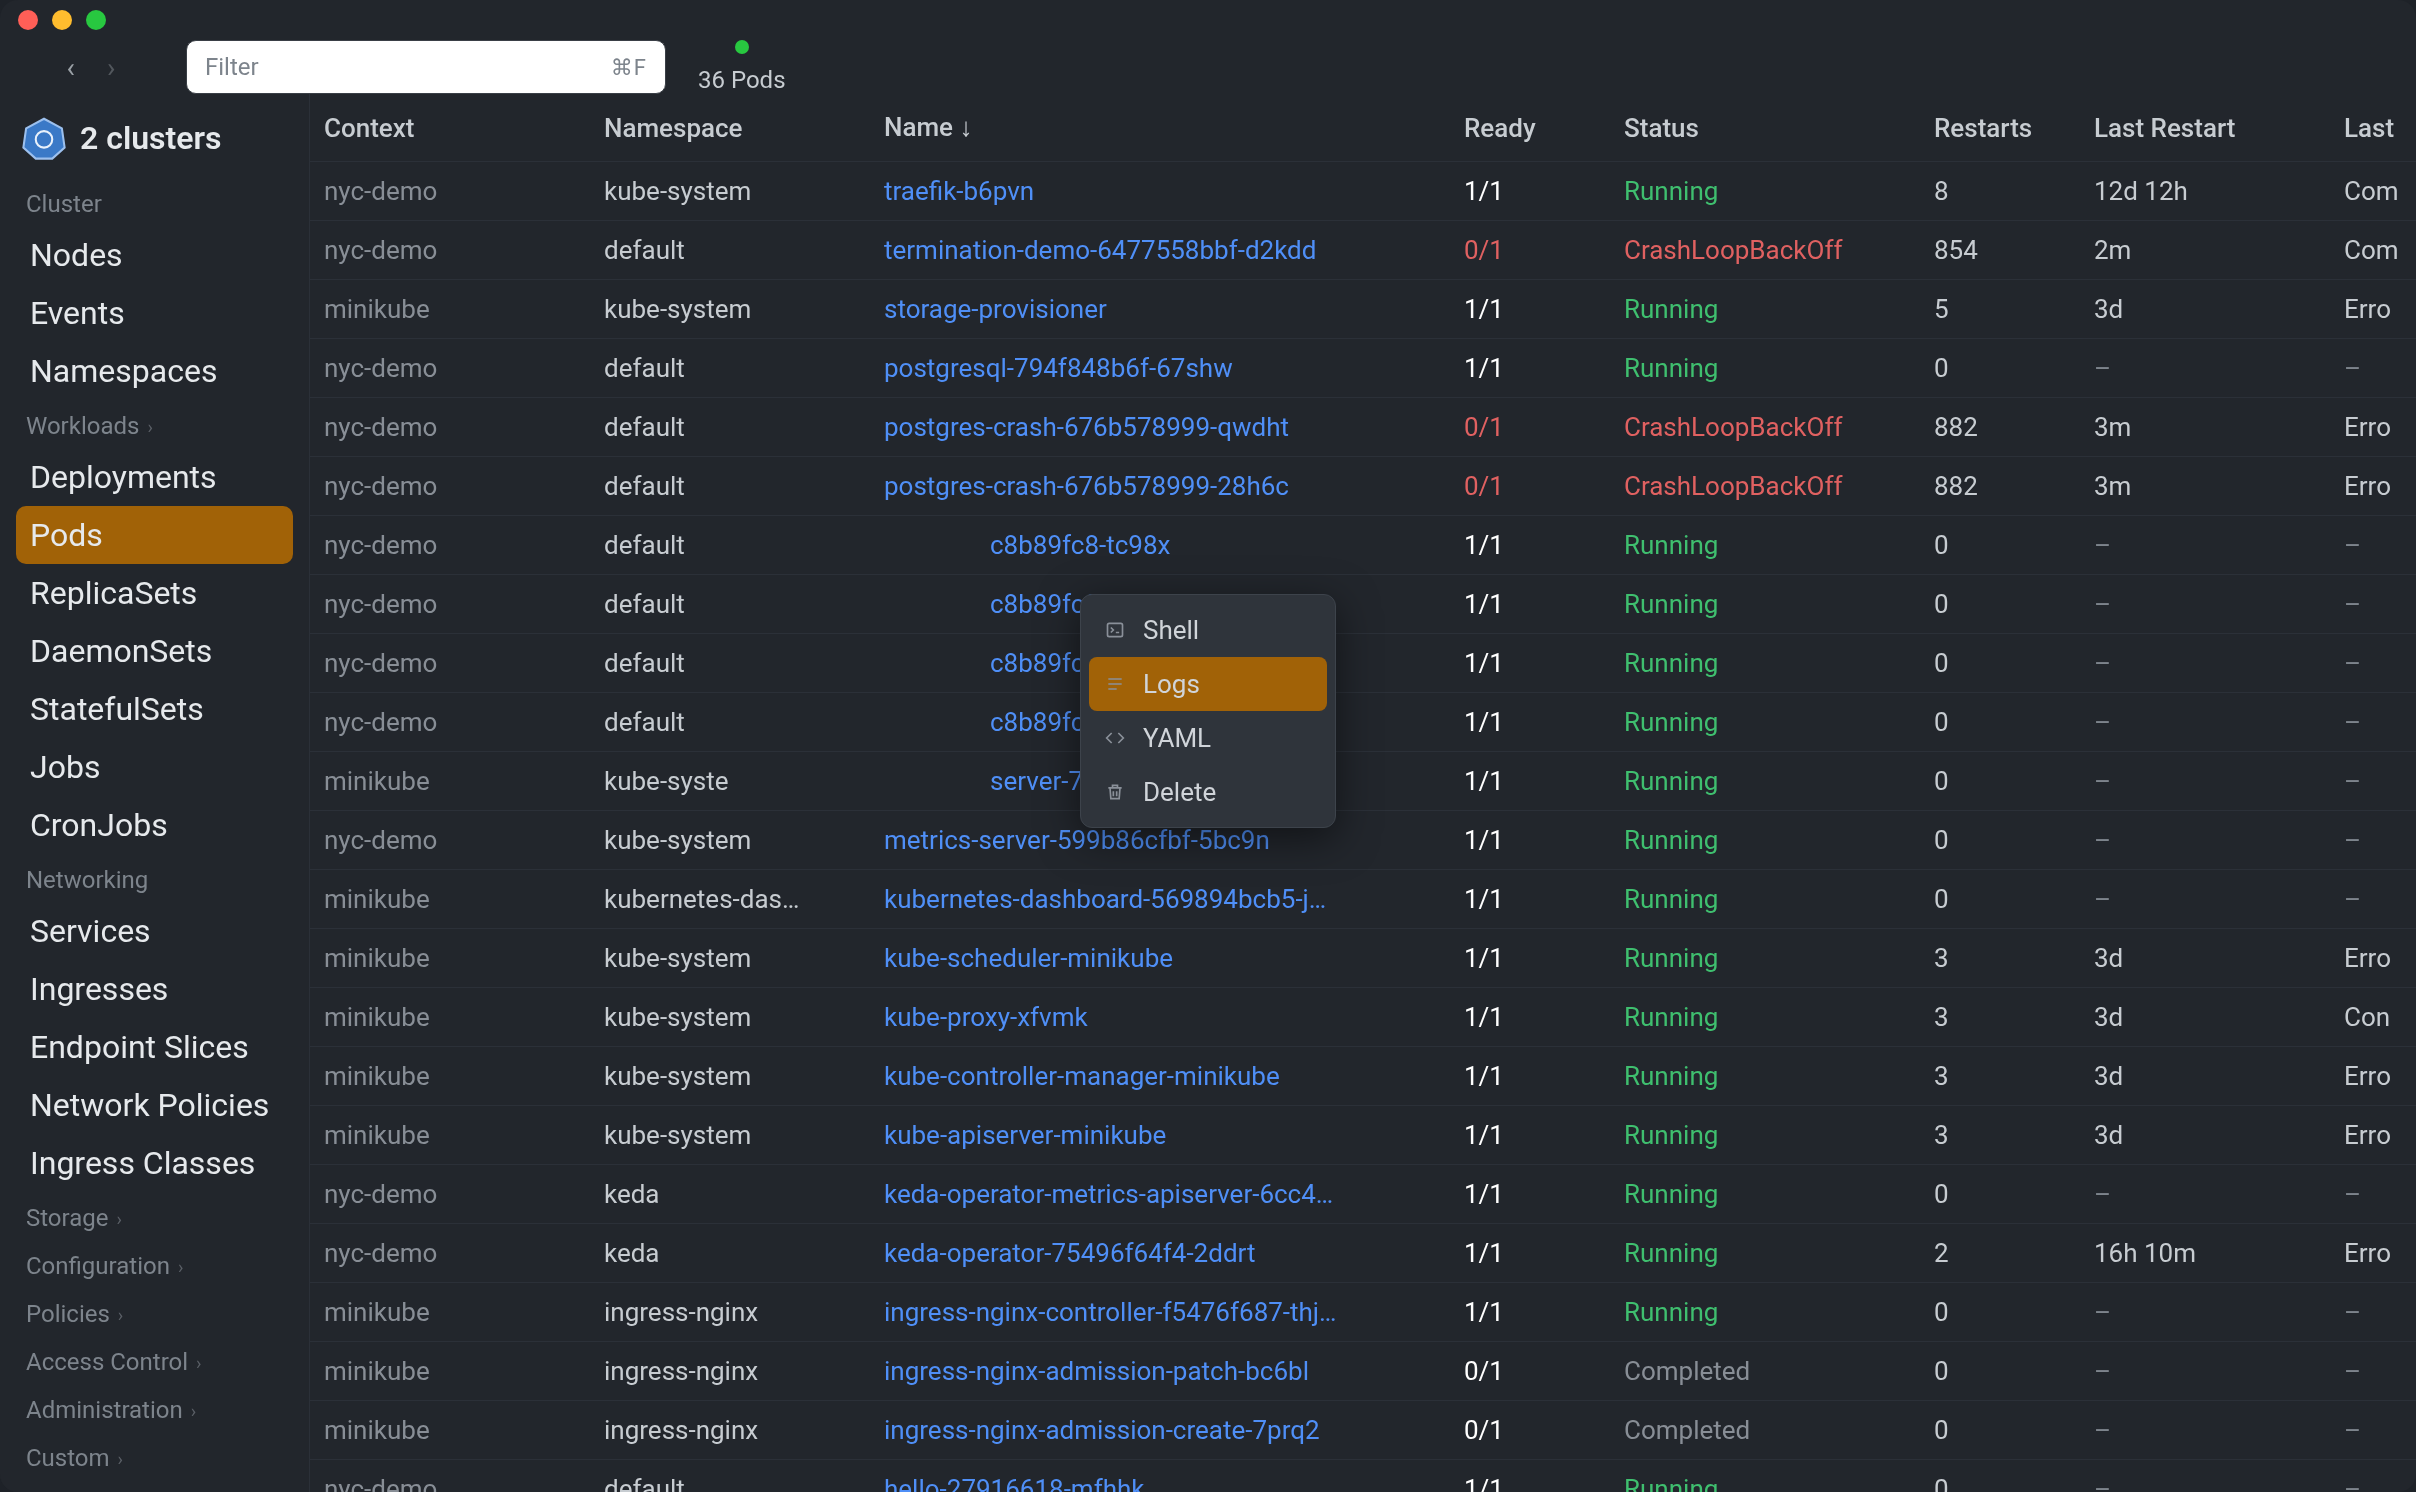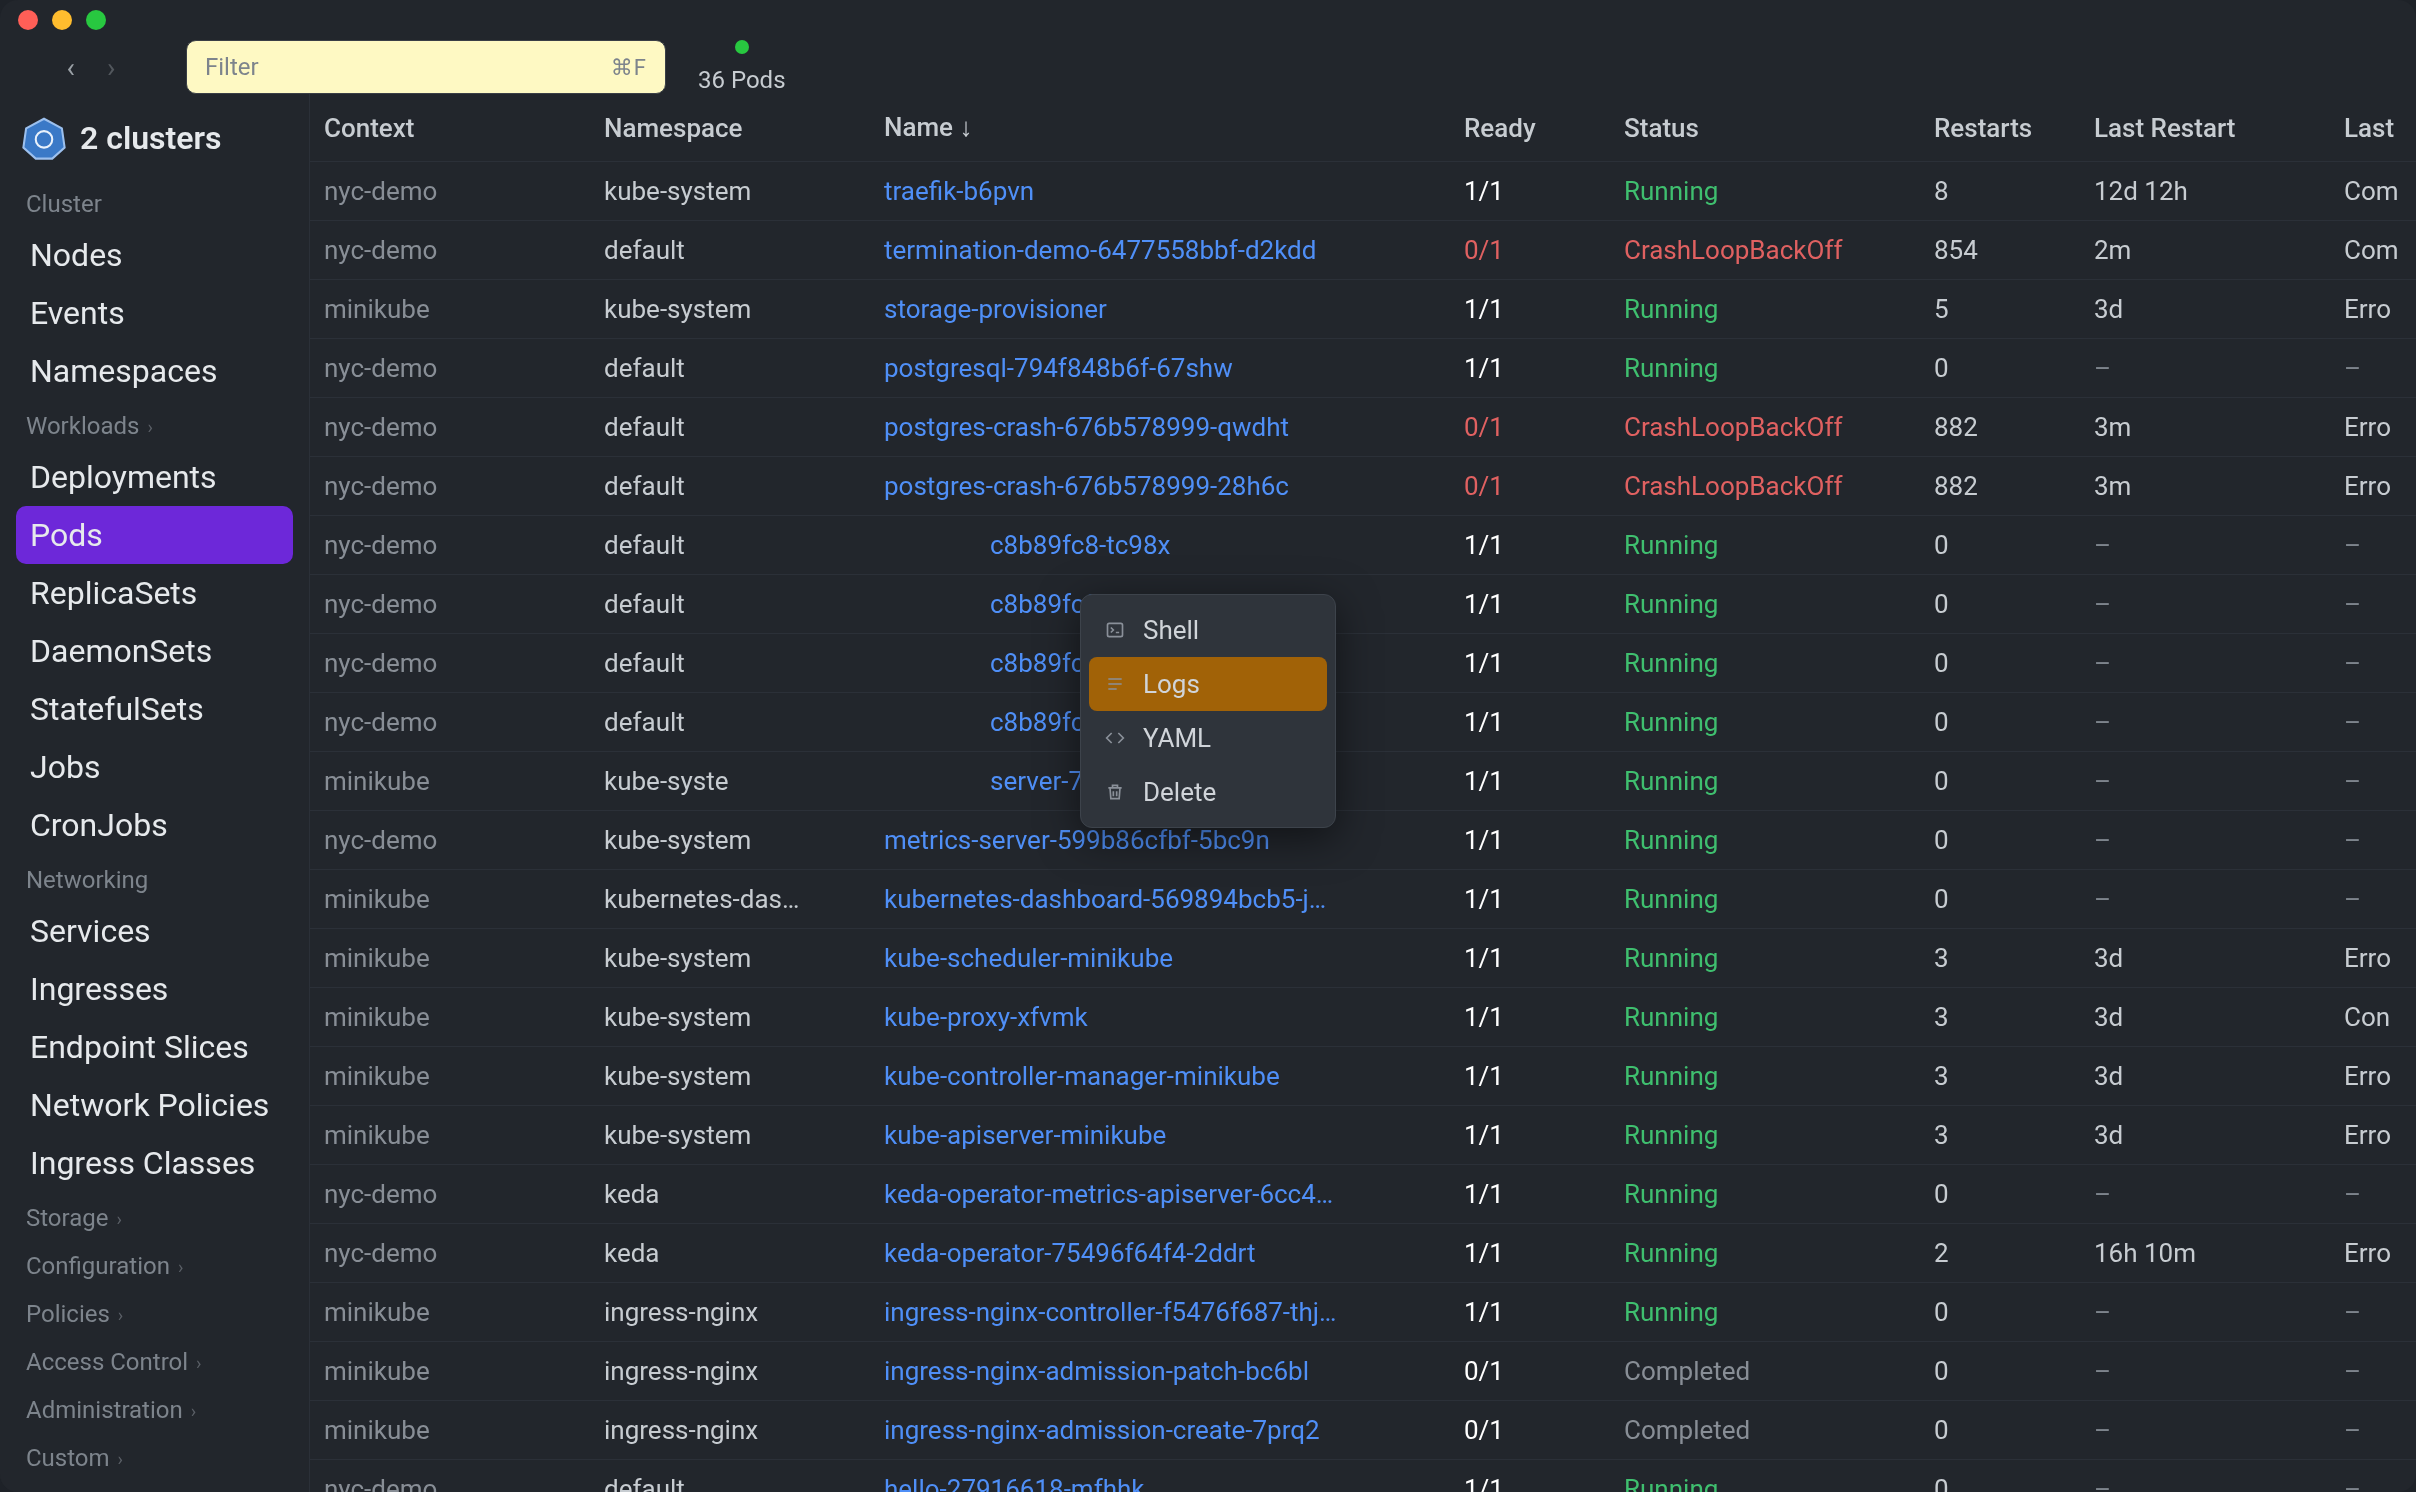--- a/index.html
+++ b/index.html
@@ -39,21 +39,21 @@
   .toolbar {
     height: 54px;
     display:flex;
     align-items:center;
     padding: 0 16px;
     gap: 20px;
   }
   .nav-arrows { display:flex; gap:32px; color:#9aa0a6; font-size:28px; width:150px; justify-content:center;}
   .nav-arrows span { cursor:pointer; }
   .filter-box, .ns-box {
-    background:#fef9c3;
+    background:#ffffff;
     border:1px solid #3a3f46;
     border-radius:10px;
     height:54px;
     display:flex;
     align-items:center;
     padding:0 18px;
     color:#7d848c;
     gap:12px;
   }
   .filter-box { width:480px; justify-content:space-between;}
@@ -82,21 +82,21 @@
     color:#7d848c; font-size:24px; padding:12px 10px 8px 10px; display:flex; align-items:center; gap:8px;
   }
   .chev { color:#5a5f66; font-size:18px;}
   .side-item{
     padding:10px 14px;
     color:#e6e9ec;
     border-radius:10px;
     cursor:pointer;
     font-size:32px;
   }
-  .side-item.active{ background:#6d28d9; }
+  .side-item.active{ background:#a16207; }
 
   
   .content{ flex:1; overflow:auto; position:relative;}
   table { width:100%; border-collapse:collapse; table-layout:fixed;}
   thead th{
     text-align:left;
     color:#c7ccd1;
     font-weight:500;
     padding:18px 14px;
     font-size:26px;

